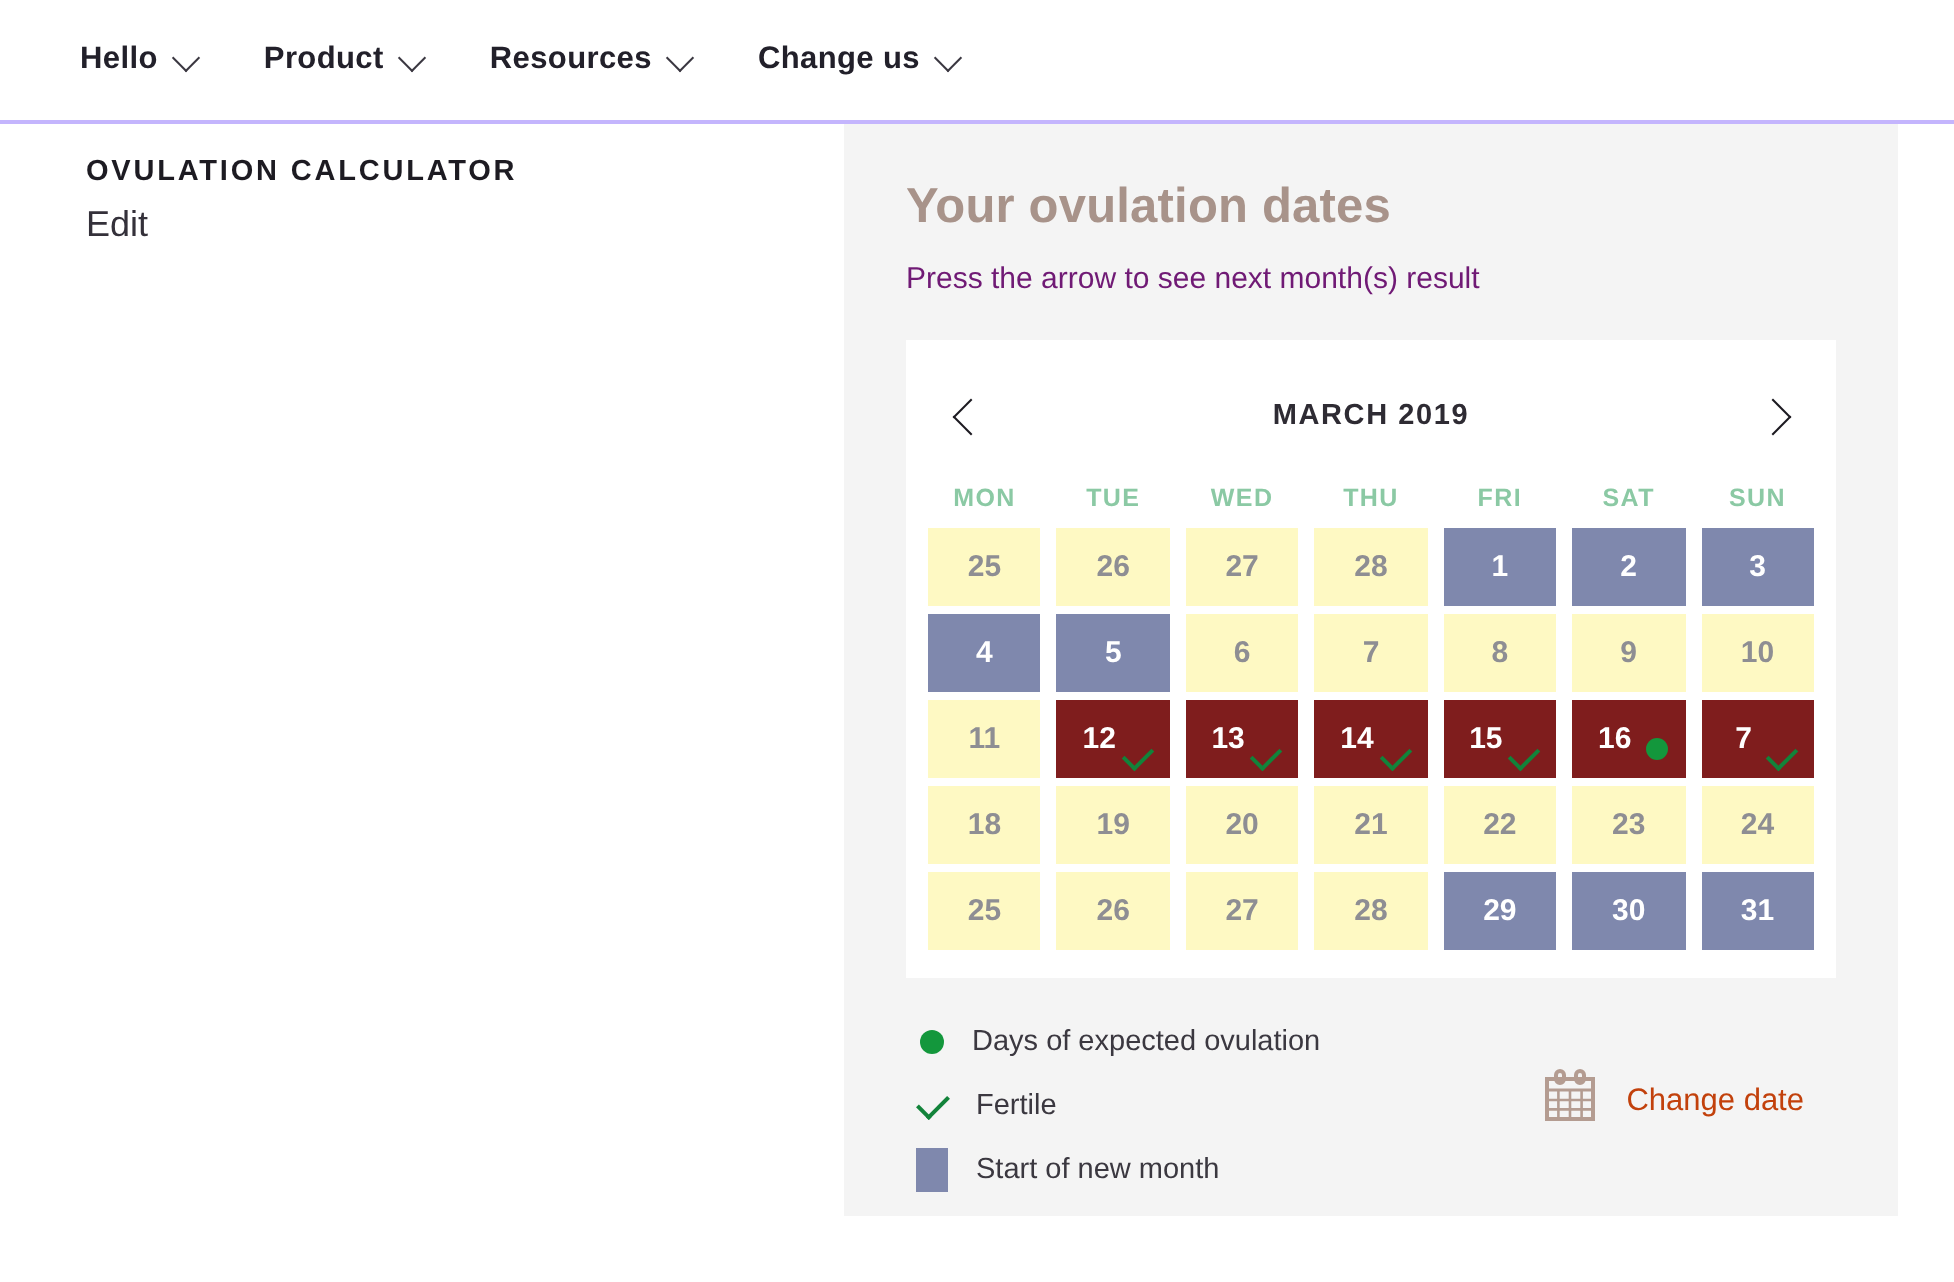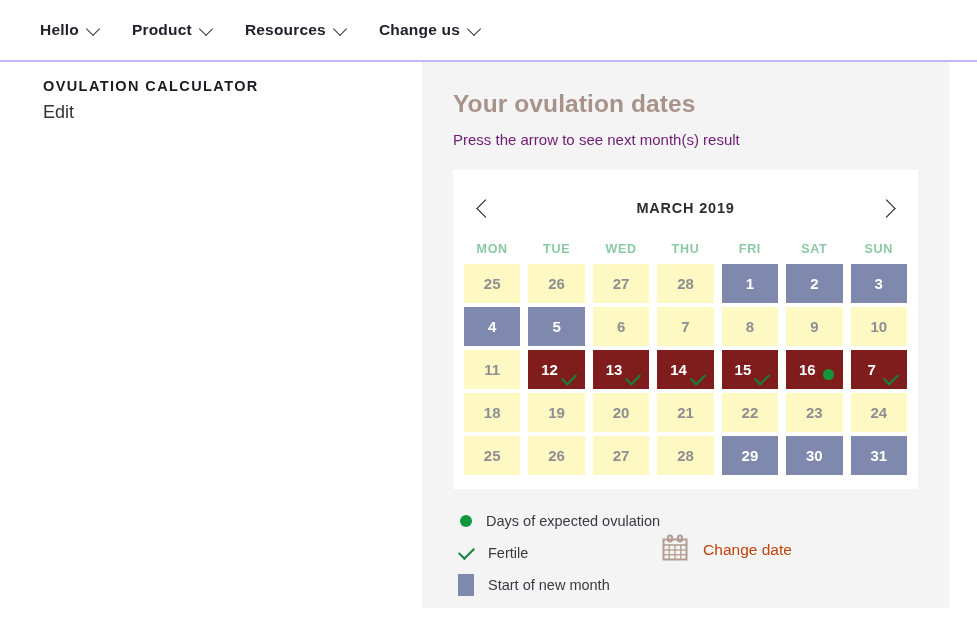--- a/index.html
+++ b/index.html
@@ -183,22 +183,24 @@
     bottom: 9px;
     width: 11px;
     height: 11px;
     border-radius: 50%;
     background: #13973c;
   }
 
   
   .legend-area {
     display: flex;
+    justify-content: space-between;
     align-items: flex-start;
     margin-top: 16px;
+    gap: 16px;
   }
   .legend-list { padding-left: 5px; }
   .legend-row {
     display: flex;
     align-items: center;
     height: 32px;
   }
   .legend-text {
     font-size: 14.5px;
     color: #3b3840;

